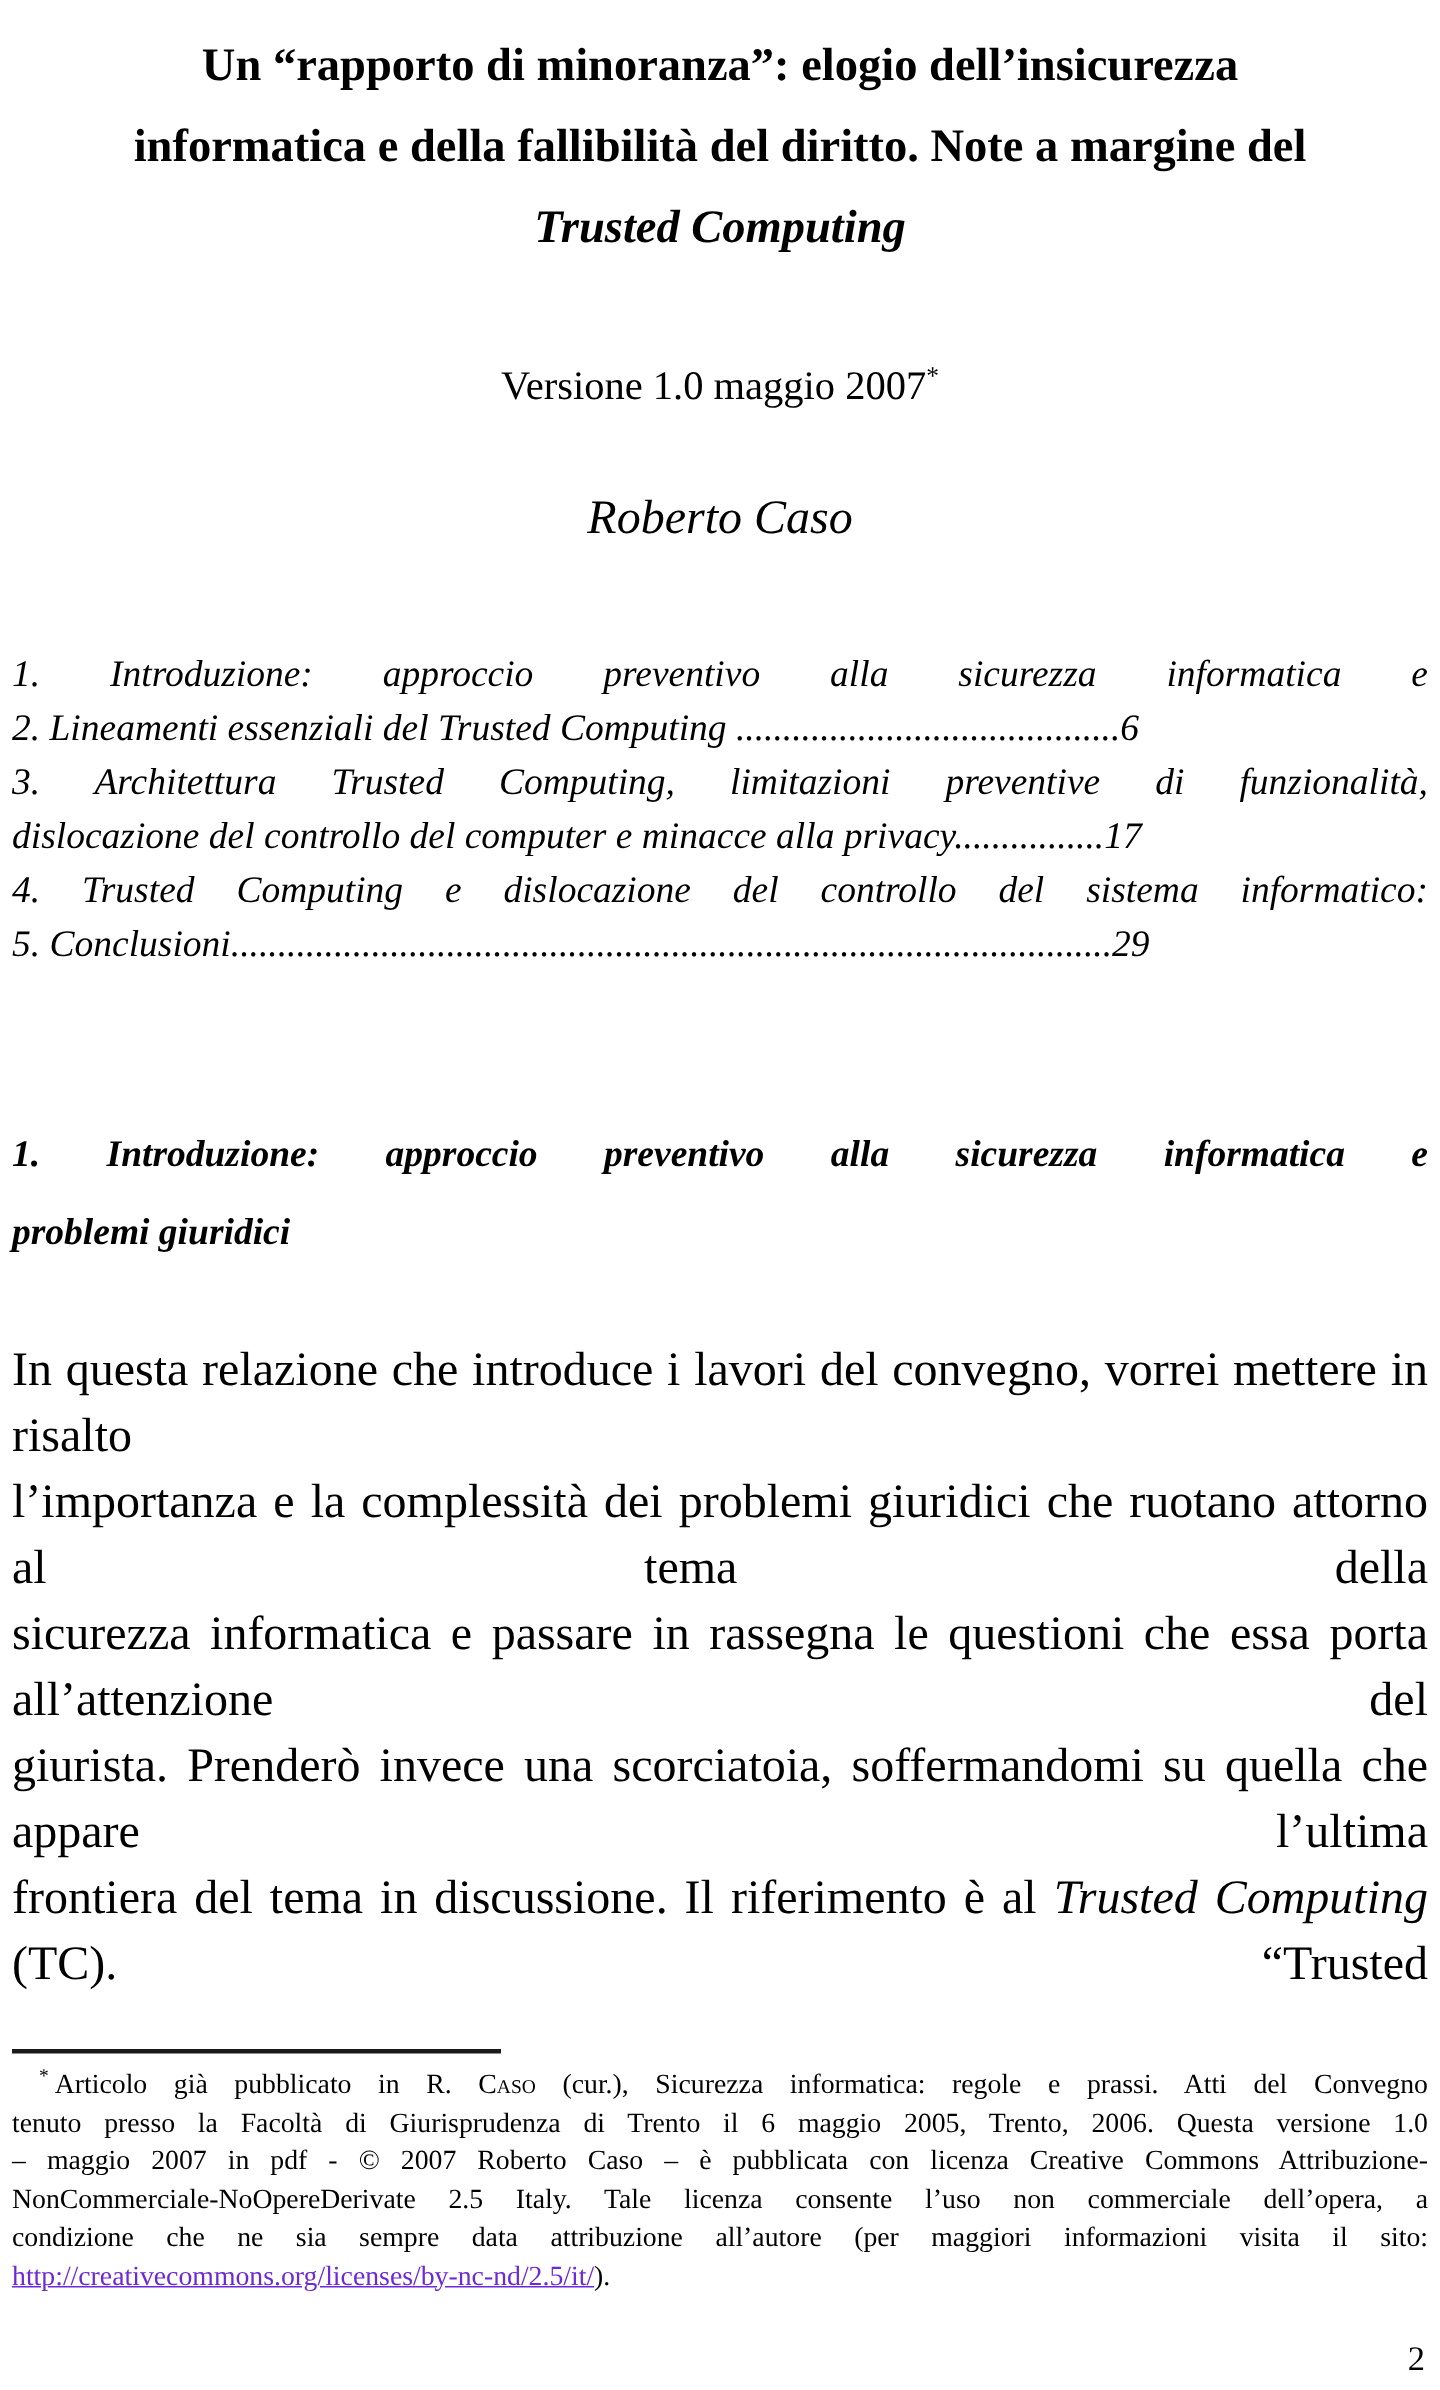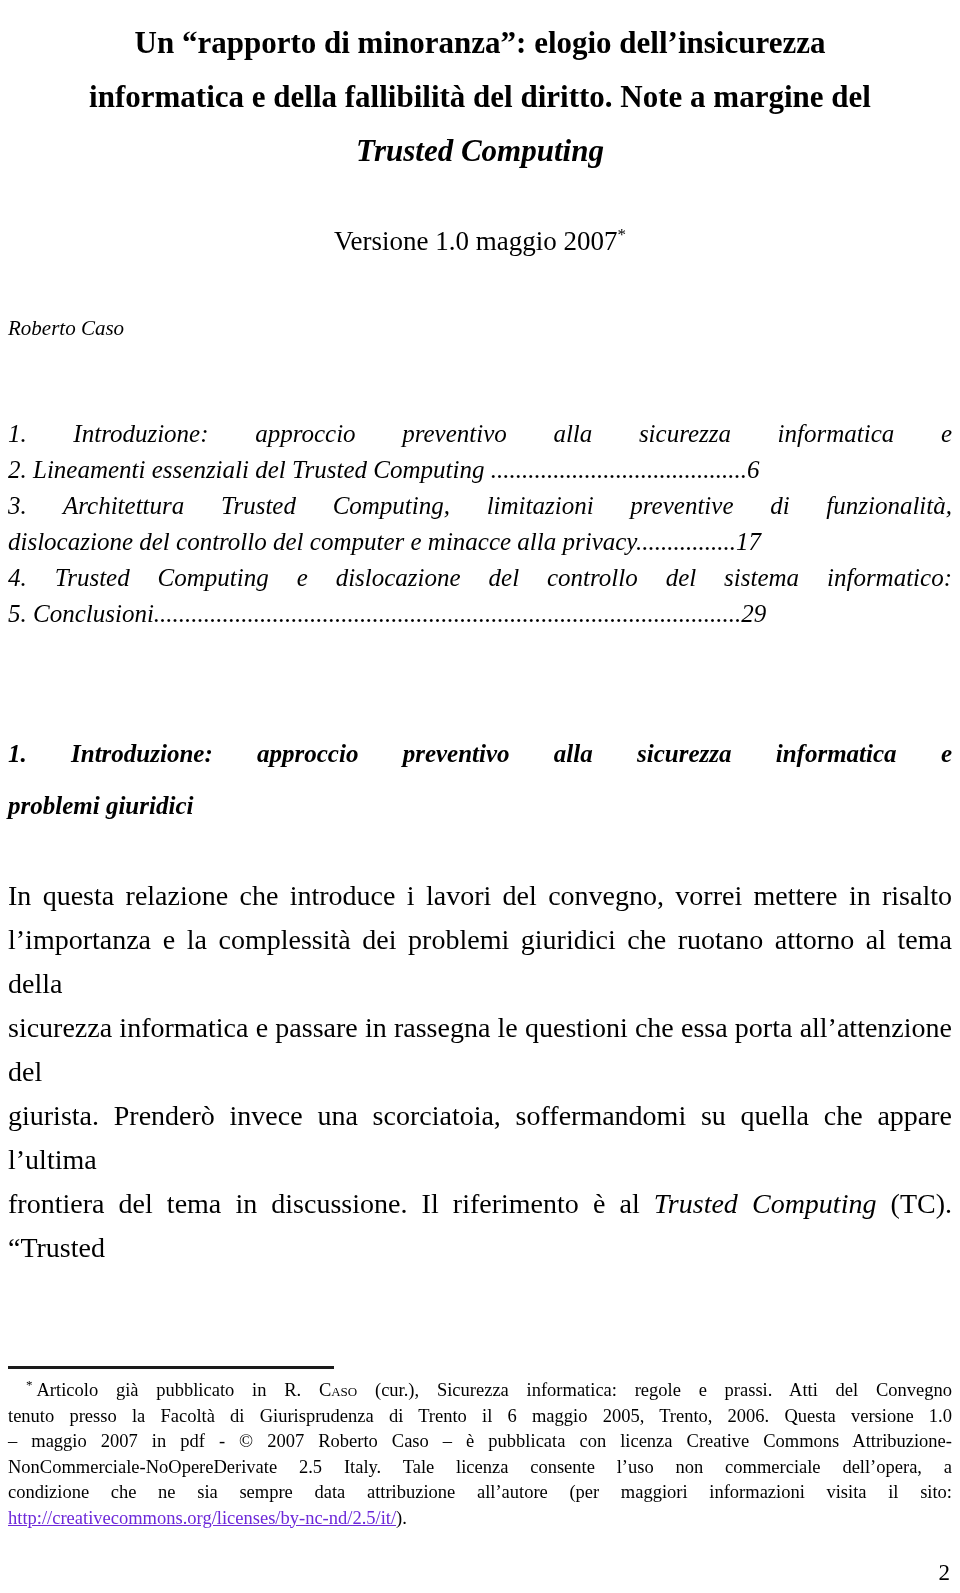--- a/index.html
+++ b/index.html
@@ -32,22 +32,22 @@
     top: 0;
     width: 944px;
   }
 
   
   .doc-title {
     font-size: 31px;
     font-weight: bold;
     line-height: 54px;
     text-align: center;
-    margin: 0;
-    padding-top: 16px;
+    margin: 16px;
+    padding-top: 0;
     letter-spacing: 0px;
   }
   .doc-title .title-line {
     display: block;
   }
   .doc-title .title-italic {
     font-style: italic;
     font-weight: bold;
   }
 
@@ -58,23 +58,23 @@
     margin: 0;
     padding-top: 43px;
   }
   .version-line .fn-star {
     font-size: 17px;
     vertical-align: super;
     line-height: 0;
   }
 
   .author-line {
-    font-size: 21px;
-    font-style: italic;
-    text-align: left;
+    font-size: 32px;
+    font-style: italic;
+    text-align: center;
     line-height: 40px;
     margin: 0;
     padding-top: 47px;
   }
 
   
   .toc {
     margin: 0;
     padding-top: 68px;
     font-size: 25px;
@@ -104,21 +104,21 @@
     display: block;
     text-align: justify;
     text-align-last: justify;
   }
   .section-heading .sh-line2 {
     display: block;
   }
 
   
   .body-par {
-    font-size: 28px;
+    font-size: 32px;
     line-height: 44px;
     text-align: justify;
     margin: 0;
     padding-top: 42px;
     hyphens: none;
   }
   .body-par .it {
     font-style: italic;
   }
   .body-par .forced {

